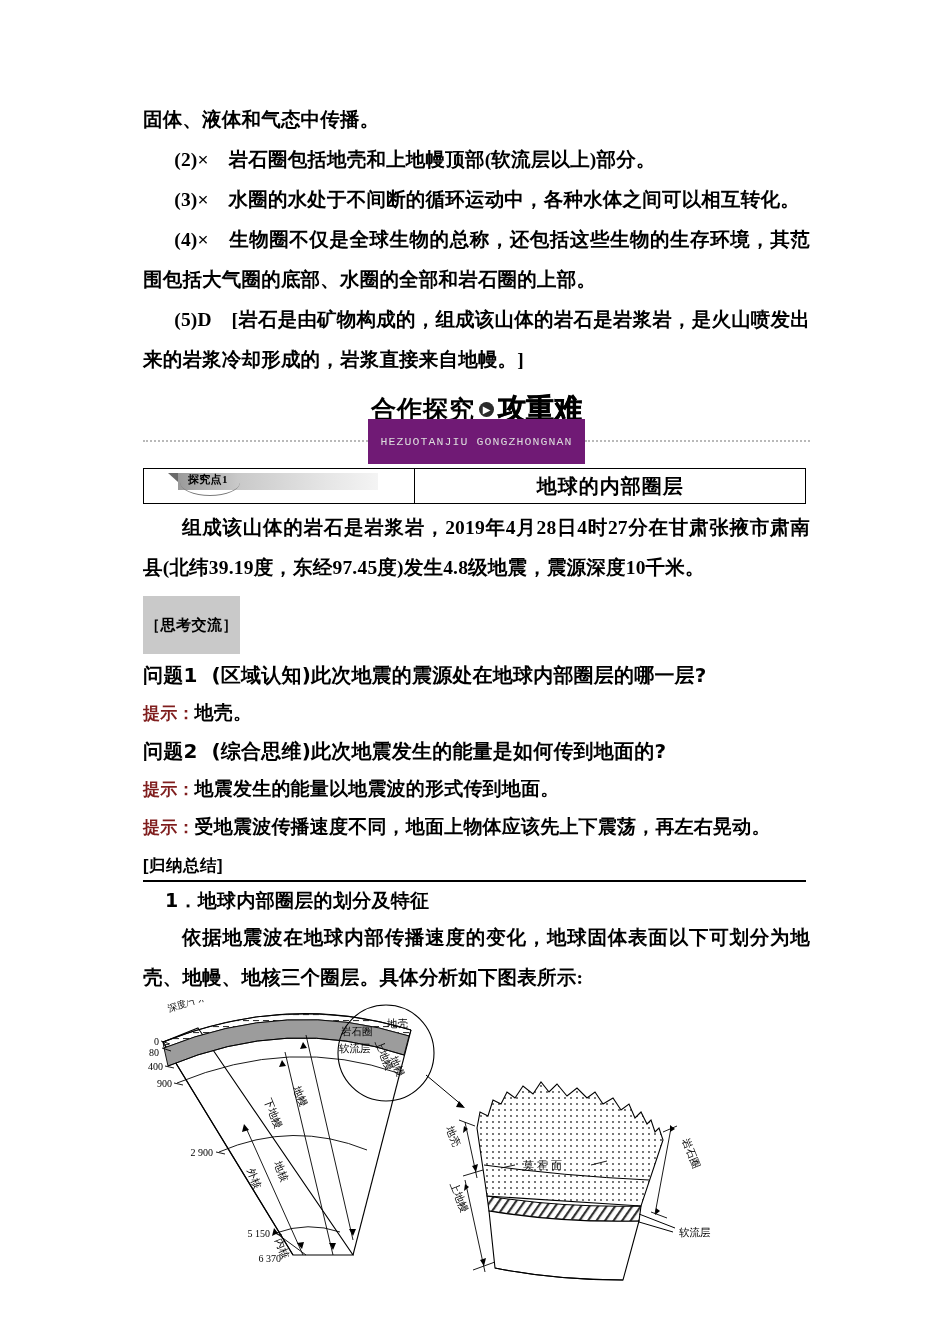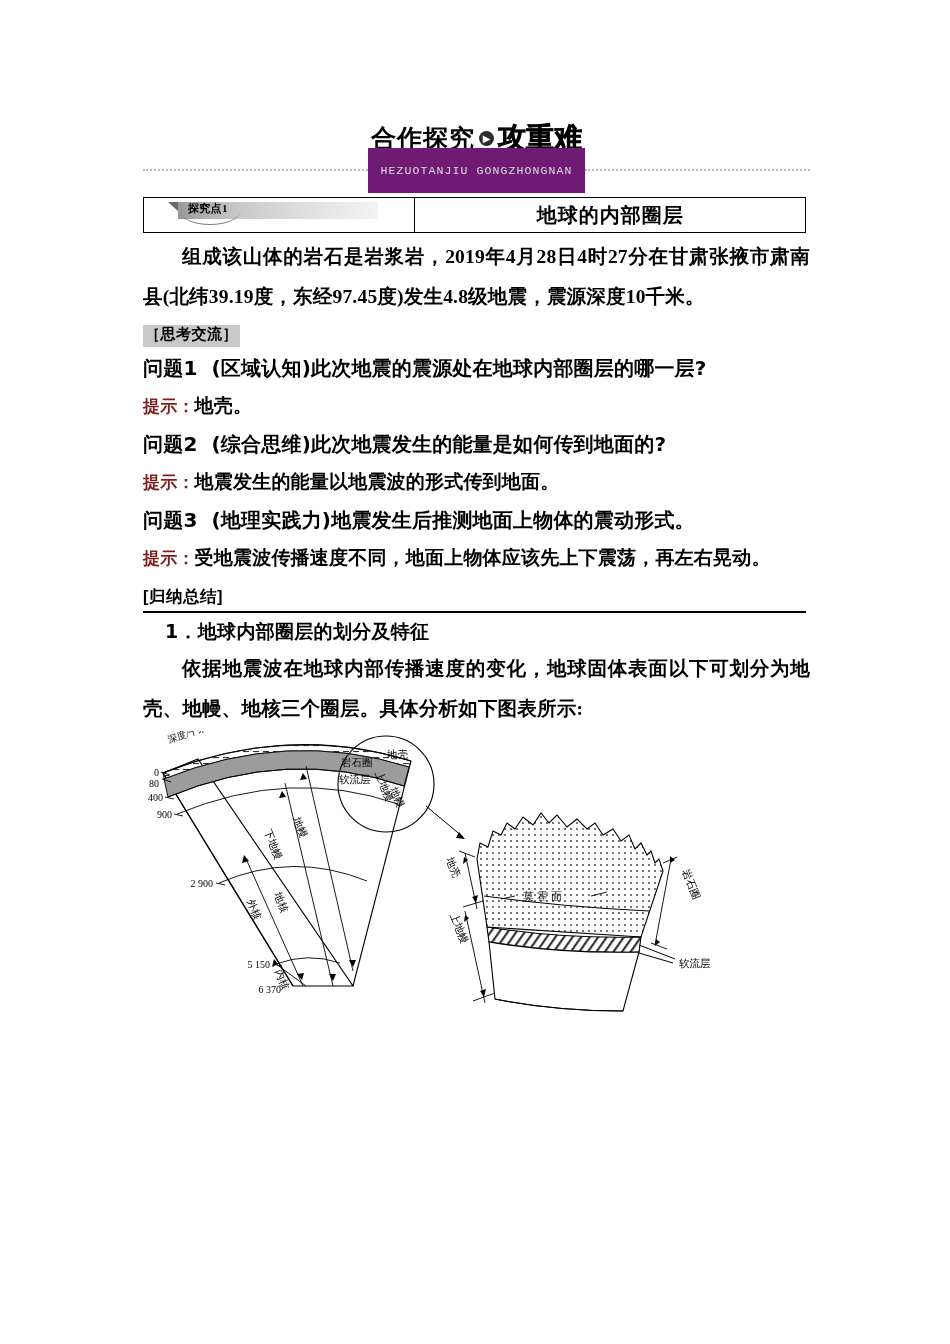--- a/index.html
+++ b/index.html
@@ -37,21 +37,21 @@
     text-align: justify;
     margin: 0;
   }
   .para.indent { text-indent: 2em; }
   .para.hang  { text-indent: 1.6em; }
 
   
   .banner {
     position: relative;
     height: 68px;
-    margin-top: 19px;
+    margin-top: 10px;
   }
   .banner-titles {
     position: absolute;
     left: 0; right: 0;
     top: 0;
     text-align: center;
     white-space: nowrap;
   }
   .banner-t1 {
     font-family: "DejaVu Sans", sans-serif;
@@ -157,24 +157,24 @@
     font-family: "DejaVu Sans", sans-serif;
     font-size: 20px;
     font-weight: bold;
     letter-spacing: 1px;
   }
 
   
   .boxlabel {
     display: inline-block;
     background: #c9c9c9;
-    font-family: Liberation Mono, monospace;
+    font-family: Liberation Sans, sans-serif;
     font-size: 15px;
     font-weight: bold;
-    padding: 1px 2px;
+    padding: 19px 2px;
     letter-spacing: 0.5px;
     line-height: 20px;
   }
   .label-row { margin-top: 8px; margin-bottom: 2px; }
 
   .sum-rule {
     position: relative;
     margin-top: 10px;
     border-bottom: 2.6px solid #000;
     width: 663px;
@@ -228,20 +228,27 @@
   }
   .figure svg { display: block; }
   text { font-family: "Liberation Serif", serif; fill: #000; }
 </style>
 </head>
 <body>
 
 <div class="page">
   <div class="content">
 
+    <div>
+      <p class="para">固体、液体和气态中传播。</p>
+      <p class="para hang">(2)×　岩石圈包括地壳和上地幔顶部(软流层以上)部分。</p>
+      <p class="para hang">(3)×　水圈的水处于不间断的循环运动中，各种水体之间可以相互转化。</p>
+      <p class="para hang">(4)×　生物圈不仅是全球生物的总称，还包括这些生物的生存环境，其范围包括大气圈的底部、水圈的全部和岩石圈的上部。</p>
+      <p class="para hang">(5)D　[岩石是由矿物构成的，组成该山体的岩石是岩浆岩，是火山喷发出来的岩浆冷却形成的，岩浆直接来自地幔。]</p>
+    </div>
 
     <div class="banner">
       <div class="banner-titles">
         <span class="banner-t1">合作探究</span><span class="banner-arrow">▶</span><span class="banner-t2">攻重难</span>
       </div>
       <div class="banner-rule">
         <div class="dots"></div>
         <div class="banner-sub">HEZUOTANJIU GONGZHONGNAN</div>
         <div class="dots"></div>
       </div>
@@ -276,23 +283,20 @@
         <span class="tip">提示：</span><span>地壳。</span>
       </div>
 
       <div class="qline">
         <span class="qlabel">问题2</span><span>(综合思维)此次地震发生的能量是如何传到地面的?</span>
       </div>
       <div class="aline">
         <span class="tip">提示：</span><span>地震发生的能量以地震波的形式传到地面。</span>
       </div>
 
-      <div class="qline">
-        <span class="qlabel">问题3</span><span>(地理实践力)地震发生后推测地面上物体的震动形式。</span>
-      </div>
       <div class="aline">
         <span class="tip">提示：</span><span>受地震波传播速度不同，地面上物体应该先上下震荡，再左右晃动。</span>
       </div>
     </div>
 
     <div class="sum-rule">
       <span class="txt">[归纳总结]</span>
     </div>
     <div class="subhead">1．地球内部圈层的划分及特征</div>
     <p class="para indent">依据地震波在地球内部传播速度的变化，地球固体表面以下可划分为地壳、地幔、地核三个圈层。具体分析如下图表所示:</p>

